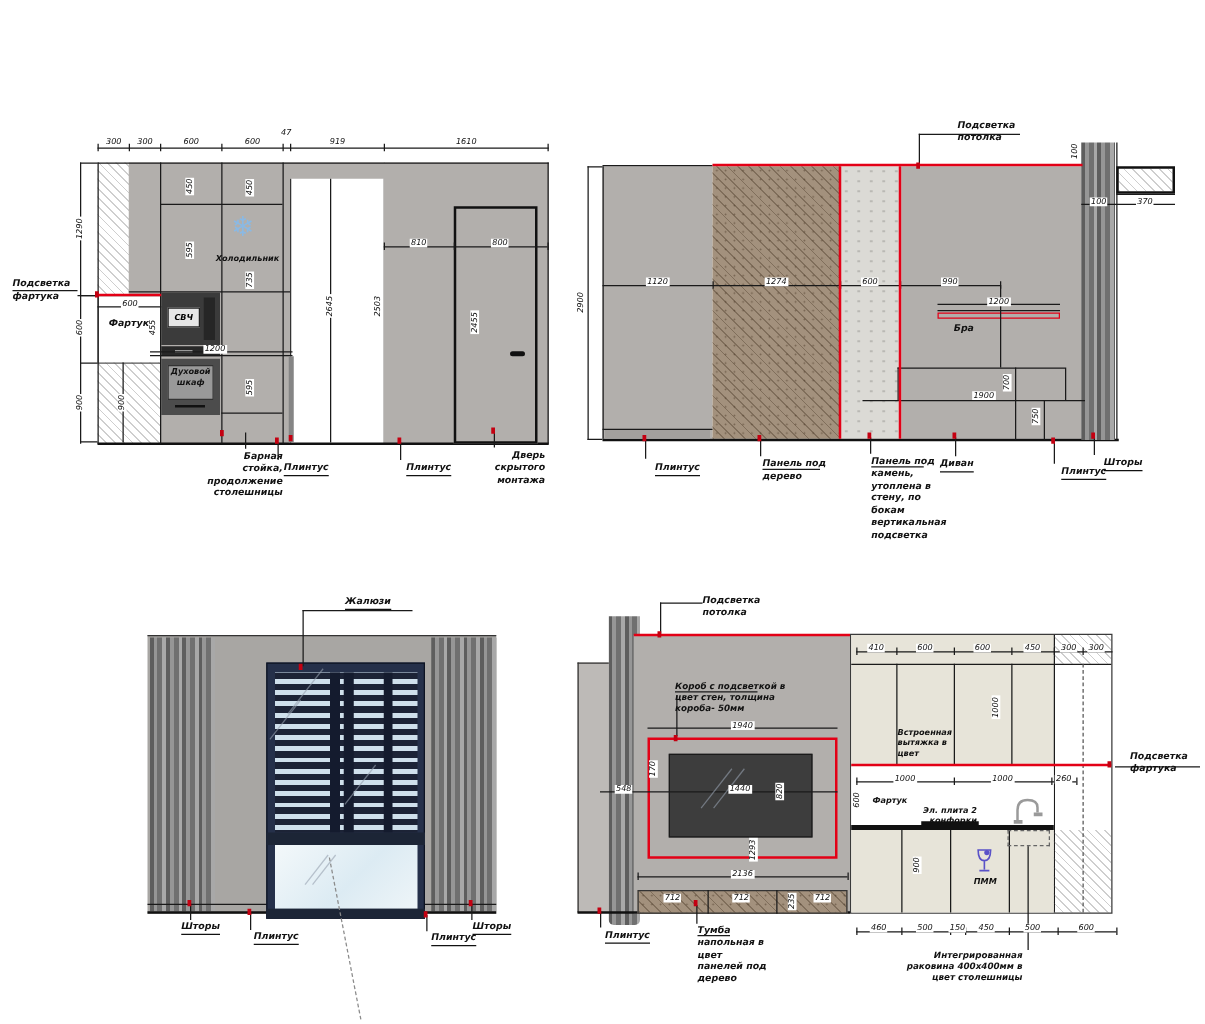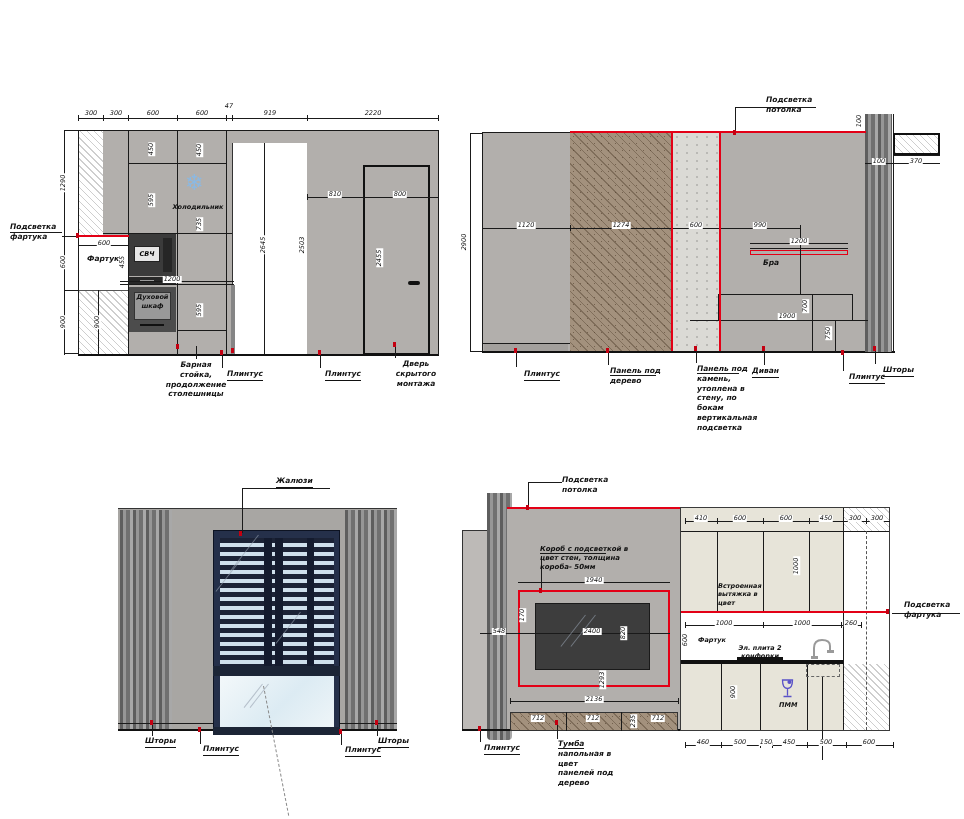--- a/index.html
+++ b/index.html
@@ -17,21 +17,21 @@
 .glass{background:linear-gradient(135deg,#f3f8fa,#dcebf3 55%,#eef5f8)}
 .hl{position:absolute;height:1px;background:#1a1a1a}
 .vl{position:absolute;width:1px;background:#1a1a1a}
 .redl{position:absolute;background:#e30016;z-index:4}
 .mark{position:absolute;width:3px;height:5px;background:#c40011;z-index:9}
 .tick{position:absolute;width:1px;height:6px;background:#1a1a1a}
 .dim{position:absolute;font-size:6.5px;font-style:italic;line-height:1.15;background:#fff;color:#111;padding:0 1px;white-space:nowrap;transform:translateX(-50%);z-index:6}
 .dimv{transform:translate(-50%,-50%) rotate(-90deg)}
 .lbl{position:absolute;font-size:7.5px;font-style:italic;font-weight:bold;color:#111;line-height:1.3;white-space:pre-line;z-index:7}
 .s{font-size:6.5px}
-.c{text-align:center;transform:translateX(-50%)}
+.c{text-align:right;transform:translateX(-50%)}
 .u{border-bottom:1px solid #111;padding-bottom:1px}
 .r{text-align:right}
 .refl{position:absolute;width:1px;background:rgba(150,160,175,.6);transform:rotate(38deg);transform-origin:top center;z-index:3}
 .dash{position:absolute;border-left:1px dashed #8a8a8a;z-index:3}
 .title{position:absolute;left:0;right:0;top:16px;text-align:center;font-size:23px;font-style:italic;font-weight:bold;letter-spacing:2px;color:#2b2b2b}
 </style>
 </head>
 <body>
 
 <div id="canvas">
@@ -81,21 +81,21 @@
   <div class="tick" style="left:226px;top:115px"></div>
   <div class="tick" style="left:232px;top:115px"></div>
   <div class="tick" style="left:307px;top:115px"></div>
   <div class="tick" style="left:438px;top:115px"></div>
   <div class="dim" style="left:91px;top:110px">300</div>
   <div class="dim" style="left:116px;top:110px">300</div>
   <div class="dim" style="left:153px;top:110px">600</div>
   <div class="dim" style="left:202px;top:110px">600</div>
   <div class="dim" style="left:229px;top:103px">47</div>
   <div class="dim" style="left:270px;top:110px">919</div>
-  <div class="dim" style="left:373px;top:110px">2220</div>
+  <div class="dim" style="left:373px;top:110px">1610</div>
 
   <div class="vl" style="left:64px;top:130px;height:225px"></div>
   <div class="hl" style="left:64px;top:130px;width:14px"></div>
   <div class="hl" style="left:64px;top:236px;width:14px"></div>
   <div class="hl" style="left:64px;top:290px;width:14px"></div>
   <div class="hl" style="left:64px;top:353px;width:14px"></div>
   <div class="dim dimv" style="left:64px;top:183px">1290</div>
   <div class="dim dimv" style="left:64px;top:262px">600</div>
   <div class="dim dimv" style="left:64px;top:322px">900</div>
   <div class="vl" style="left:98px;top:290px;height:64px"></div>
@@ -300,21 +300,21 @@
 цвет стен, толщина
 короба- 50мм</div>
   <div class="hl" style="left:540px;top:553px;width:66px"></div>
   <div class="vl" style="left:541px;top:556px;height:33px"></div>
   <div class="mark" style="left:539px;top:588px"></div>
 
   <div class="hl" style="left:518px;top:582px;width:152px"></div>
   <div class="dim" style="left:594px;top:577px">1940</div>
   <div class="hl" style="left:480px;top:633px;width:190px"></div>
   <div class="dim" style="left:499px;top:628px">548</div>
-  <div class="dim" style="left:592px;top:628px">2400</div>
+  <div class="dim" style="left:592px;top:628px">1440</div>
   <div class="dim dimv" style="left:523px;top:615px">170</div>
   <div class="dim dimv" style="left:624px;top:633px">820</div>
   <div class="dim dimv" style="left:603px;top:680px">1293</div>
   <div class="hl" style="left:510px;top:701px;width:168px"></div>
   <div class="tick" style="left:510px;top:698px"></div>
   <div class="tick" style="left:678px;top:698px"></div>
   <div class="dim" style="left:594px;top:696px">2136</div>
 
   <div class="abs wood" style="left:510px;top:712px;width:168px;height:19px;border:1px solid #333"></div>
   <div class="vl" style="left:566px;top:712px;height:19px"></div>
@@ -410,15 +410,18 @@
   <div class="tick" style="left:807px;top:742px"></div>
   <div class="tick" style="left:846px;top:742px"></div>
   <div class="tick" style="left:893px;top:742px"></div>
   <div class="dim" style="left:703px;top:739px">460</div>
   <div class="dim" style="left:740px;top:739px">500</div>
   <div class="dim" style="left:766px;top:739px">150</div>
   <div class="dim" style="left:789px;top:739px">450</div>
   <div class="dim" style="left:826px;top:739px">500</div>
   <div class="dim" style="left:869px;top:739px">600</div>
   <div class="vl" style="left:822px;top:677px;height:83px"></div>
+  <div class="lbl r" style="left:700px;top:760px;width:118px;font-size:7px">Интегрированная
+раковина 400х400мм в
+цвет столешницы</div>
 </div>
 
 </div>
 
 </body></html>

